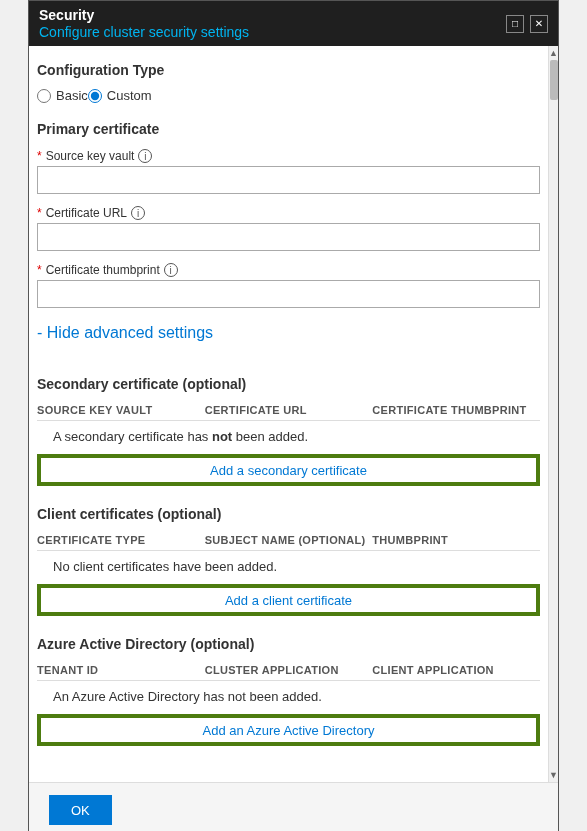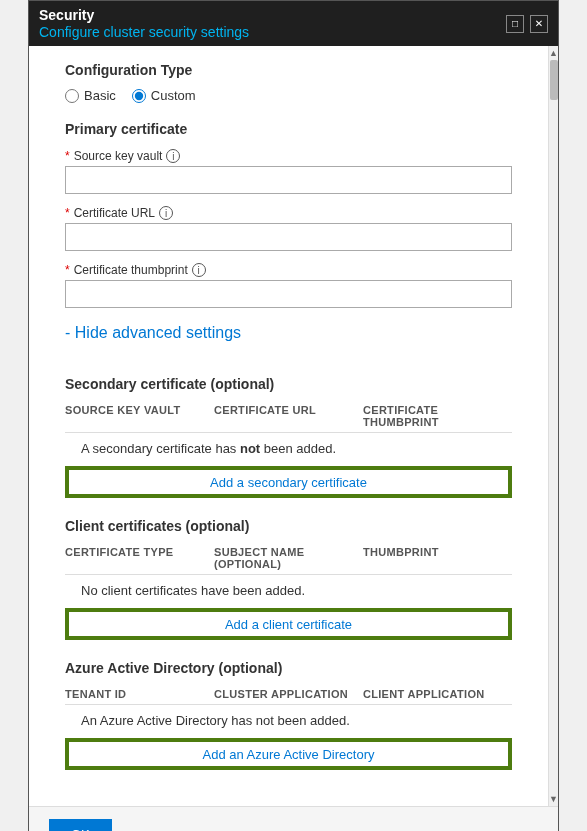--- a/index.html
+++ b/index.html
@@ -52,33 +52,32 @@
       border: 1px solid #888;
       color: #fff;
       cursor: pointer;
       display: flex;
       align-items: center;
       justify-content: center;
       font-size: 10px;
     }
     .content {
       flex: 1;
-      padding: 16px 36px;
+      padding: 16px 8px;
       overflow-y: auto;
     }
     .section-title {
       font-size: 14px;
       font-weight: 600;
       color: #333;
       margin-bottom: 10px;
     }
     .config-type-row {
       display: flex;
       align-items: center;
-      gap: 16px;
       margin-bottom: 18px;
     }
     .radio-label {
       display: flex;
       align-items: center;
       gap: 5px;
       font-size: 13px;
       color: #333;
       cursor: pointer;
     }

